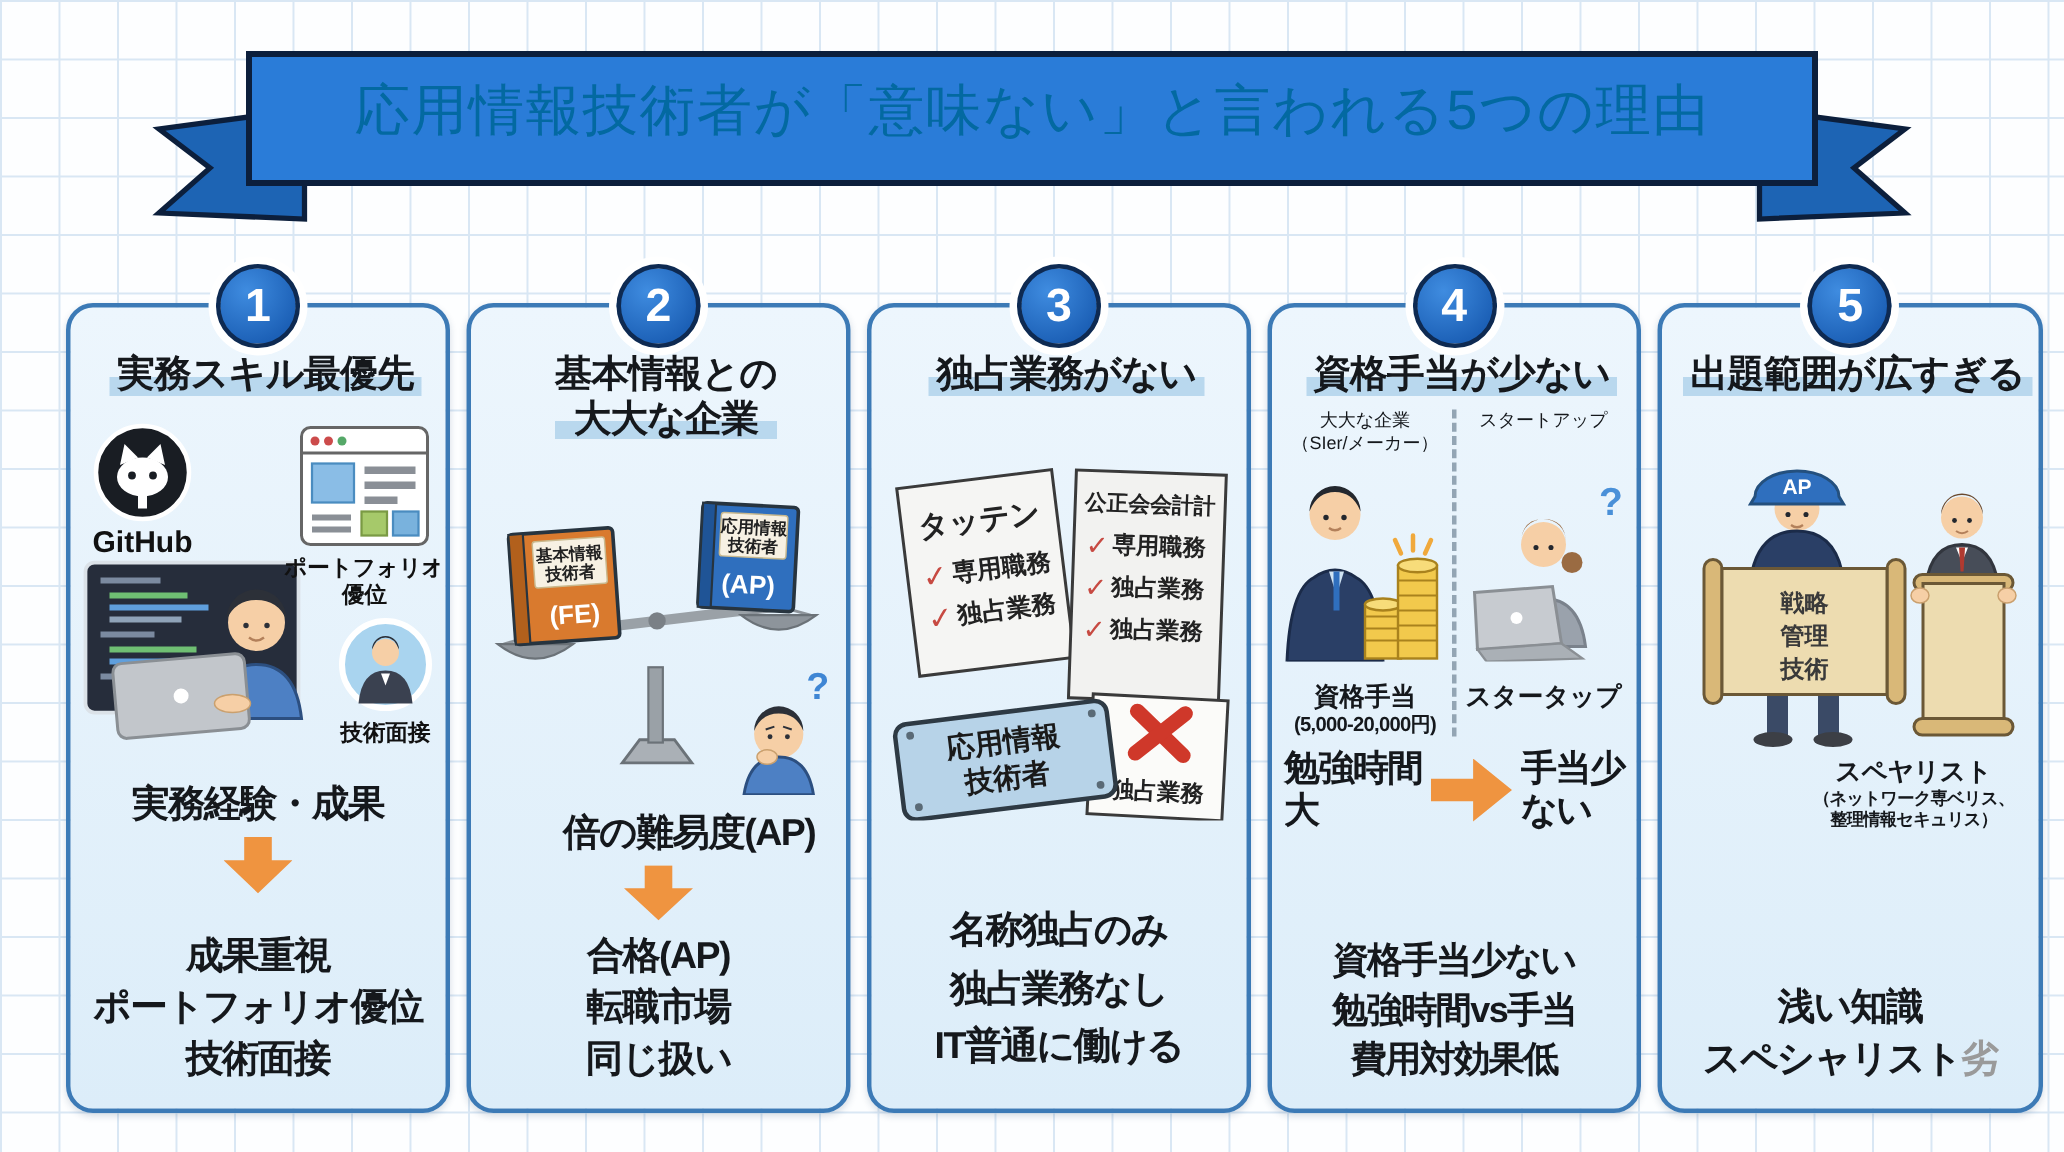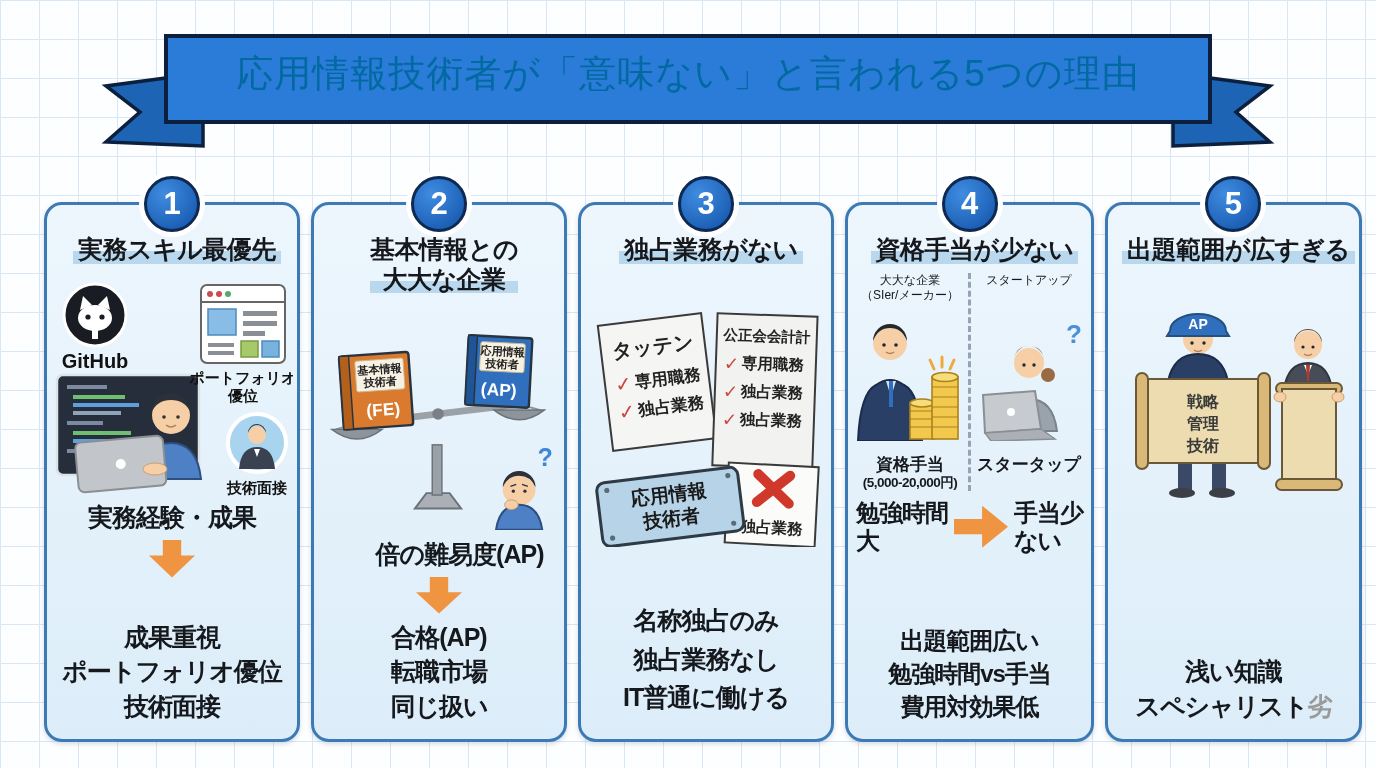--- a/index.html
+++ b/index.html
@@ -150,21 +150,21 @@
 
       <g>
         <circle cx="206" cy="172" r="29" fill="#a9d4ef" stroke="#ffffff" stroke-width="4"></circle>
         <circle cx="206" cy="164" r="9" fill="#f6cfa6"></circle>
         <path d="M197 162 a9 9 0 0 1 18 0 q-3 -8 -9 -8 q-6 0 -9 8 z" fill="#2c3038"></path>
         <path d="M188 198 q2 -22 18 -22 q16 0 18 22 z" fill="#3a4150"></path>
         <polygon points="203,178 209,178 206,186" fill="#ffffff"></polygon>
       </g>
       <text x="206" y="222" text-anchor="middle" font-size="15" font-weight="bold" fill="#111">技術面接</text>
     </svg>
-    <div class="premise" style="margin-top:2px;font-family:Liberation Serif, serif;">実務経験・成果</div>
+    <div class="premise" style="margin-top:20px;font-family:Liberation Serif, serif;">実務経験・成果</div>
     <div class="arrow-down"></div>
     <div class="conclusions">
       <div>成果重視</div>
       <div>ポートフォリオ優位</div>
       <div>技術面接</div>
     </div>
   </div>
 
   <div class="card c2">
     <div class="num-badge">2</div>
@@ -328,21 +328,21 @@
         <div>勉強時間</div>
         <div>大</div>
       </div>
       <div class="arrow-right"></div>
       <div class="flow-text">
         <div>手当少</div>
         <div>ない</div>
       </div>
     </div>
     <div class="conclusions">
-      <div>出題範囲広い</div>
+      <div>資格手当少ない</div>
       <div>勉強時間vs手当</div>
       <div>費用対効果低</div>
     </div>
   </div>
 
   <div class="card c5">
     <div class="num-badge">5</div>
     <div class="card-title">
       <span class="line hl">出題範囲が広すぎる</span>
     </div>
@@ -379,19 +379,26 @@
         <polygon points="194,80 198,80 197,96 195,96" fill="#b03a30"></polygon>
         <g>
           <rect x="164" y="98" width="66" height="11" rx="5.5" fill="#d9b878" stroke="#6b5836" stroke-width="2"></rect>
           <rect x="170" y="104" width="54" height="94" fill="#eddcb0" stroke="#6b5836" stroke-width="2"></rect>
           <rect x="164" y="194" width="66" height="11" rx="5.5" fill="#d9b878" stroke="#6b5836" stroke-width="2"></rect>
           <ellipse cx="168" cy="112" rx="6" ry="5" fill="#f6cfa6" stroke="#caa06e" stroke-width="1"></ellipse>
           <ellipse cx="226" cy="112" rx="6" ry="5" fill="#f6cfa6" stroke="#caa06e" stroke-width="1"></ellipse>
         </g>
       </g>
     </svg>
+    <div class="c5-caption-row">
+      <div class="c5-caption">
+        <span class="main">スペヤリスト</span>
+        <span class="sub">（ネットワーク専ベリス、</span>
+        <span class="sub">整理情報セキュリス）</span>
+      </div>
+    </div>
     <div class="conclusions">
       <div>浅い知識</div>
       <div><span>スペシャリスト</span><span class="grey-tail">劣</span></div>
     </div>
   </div>
 
 </div>
 
 </body></html>

